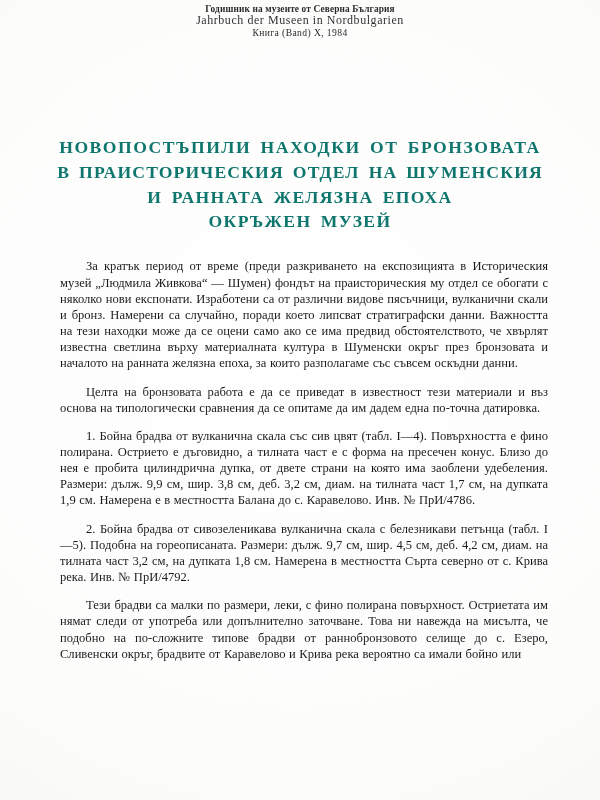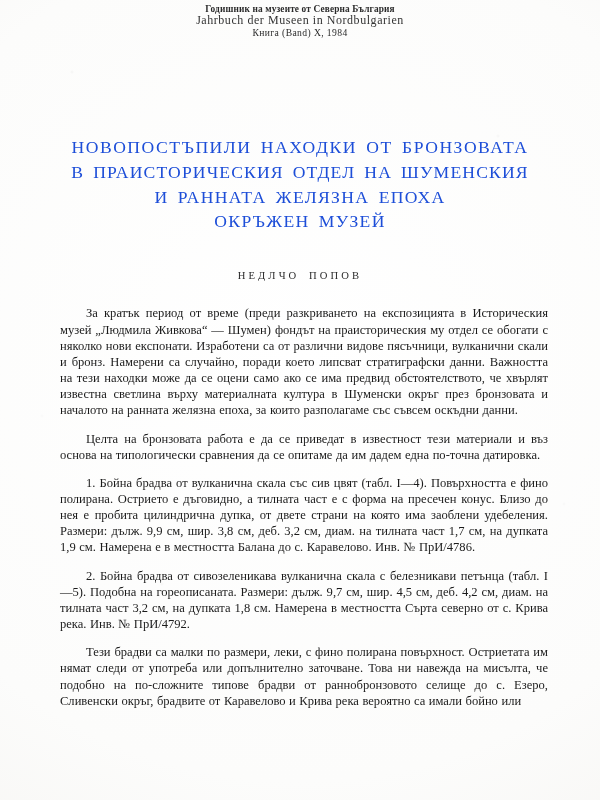--- a/index.html
+++ b/index.html
@@ -70,25 +70,25 @@
     letter-spacing: .4px;
   }
 
   
   .title-block {
     margin: 96px 28px 0 28px;
     text-align: center;
   }
   .title-block .tline {
     font-size: 17.6px;
-    font-weight: 400;
+    font-weight: 700;
     letter-spacing: 1.35px;
     word-spacing: 3.5px;
     line-height: 1.42;
-    color: #1d4ed8;
+    color: #0f766e;
     white-space: nowrap;
   }
   .title-block .tline.t1 { letter-spacing: 1.5px; }
   .title-block .tline.t3 { letter-spacing: 1.15px; }
 
   
   .byline {
     text-align: center;
     margin-top: 36px;
     font-size: 10.6px;
@@ -133,21 +133,20 @@
     <div class="rh-bk">Книга (Band) X, 1984</div>
   </div>
 
   <div class="title-block">
     <div class="tline t1">НОВОПОСТЪПИЛИ НАХОДКИ ОТ БРОНЗОВАТА</div>
     <div class="tline t3">В ПРАИСТОРИЧЕСКИЯ ОТДЕЛ НА ШУМЕНСКИЯ</div>
     <div class="tline t2">И РАННАТА ЖЕЛЯЗНА ЕПОХА</div>
     <div class="tline t4">ОКРЪЖЕН МУЗЕЙ</div>
   </div>
 
-  <div class="byline">НЕДЛЧО ПОПОВ</div>
 
   <div class="body">
     <p class="para indent">За кратък период от време (преди разкриването на експозицията в Историческия музей „Людмила Живкова“ — Шумен) фондът на праисторическия му отдел се обогати с няколко нови експонати. Изработени са от различни видове пясъчници, вулканични скали и бронз. Намерени са случайно, поради което липсват стратиграфски данни. Важността на тези находки може да се оцени само ако се има предвид обстоятелството, че хвърлят известна светлина върху материалната култура в Шуменски окръг през бронзовата и началото на ранната желязна епоха, за които разполагаме със съвсем оскъдни данни.</p>
     <p class="para indent">Целта на бронзовата работа е да се приведат в известност тези материали и въз основа на типологически сравнения да се опитаме да им дадем една по-точна датировка.</p>
     <p class="para indent">1. Бойна брадва от вулканична скала със сив цвят (табл. I—4). Повърхността е фино полирана. Острието е дъговидно, а тилната част е с форма на пресечен конус. Близо до нея е пробита цилиндрична дупка, от двете страни на която има заоблени удебеления. Размери: дълж. 9,9 см, шир. 3,8 см, деб. 3,2 см, диам. на тилната част 1,7 см, на дупката 1,9 см. Намерена е в местността Балана до с. Каравелово. Инв. № ПрИ/4786.</p>
     <p class="para indent">2. Бойна брадва от сивозеленикава вулканична скала с белезникави петънца (табл. I—5). Подобна на гореописаната. Размери: дълж. 9,7 см, шир. 4,5 см, деб. 4,2 см, диам. на тилната част 3,2 см, на дупката 1,8 см. Намерена в местността Сърта северно от с. Крива река. Инв. № ПрИ/4792.</p>
     <p class="para indent">Тези брадви са малки по размери, леки, с фино полирана повърхност. Остриетата им нямат следи от употреба или допълнително заточване. Това ни навежда на мисълта, че подобно на по-сложните типове брадви от раннобронзовото селище до с. Езеро, Сливенски окръг, брадвите от Каравелово и Крива река вероятно са имали бойно или</p>
   </div>
 
 </div>

